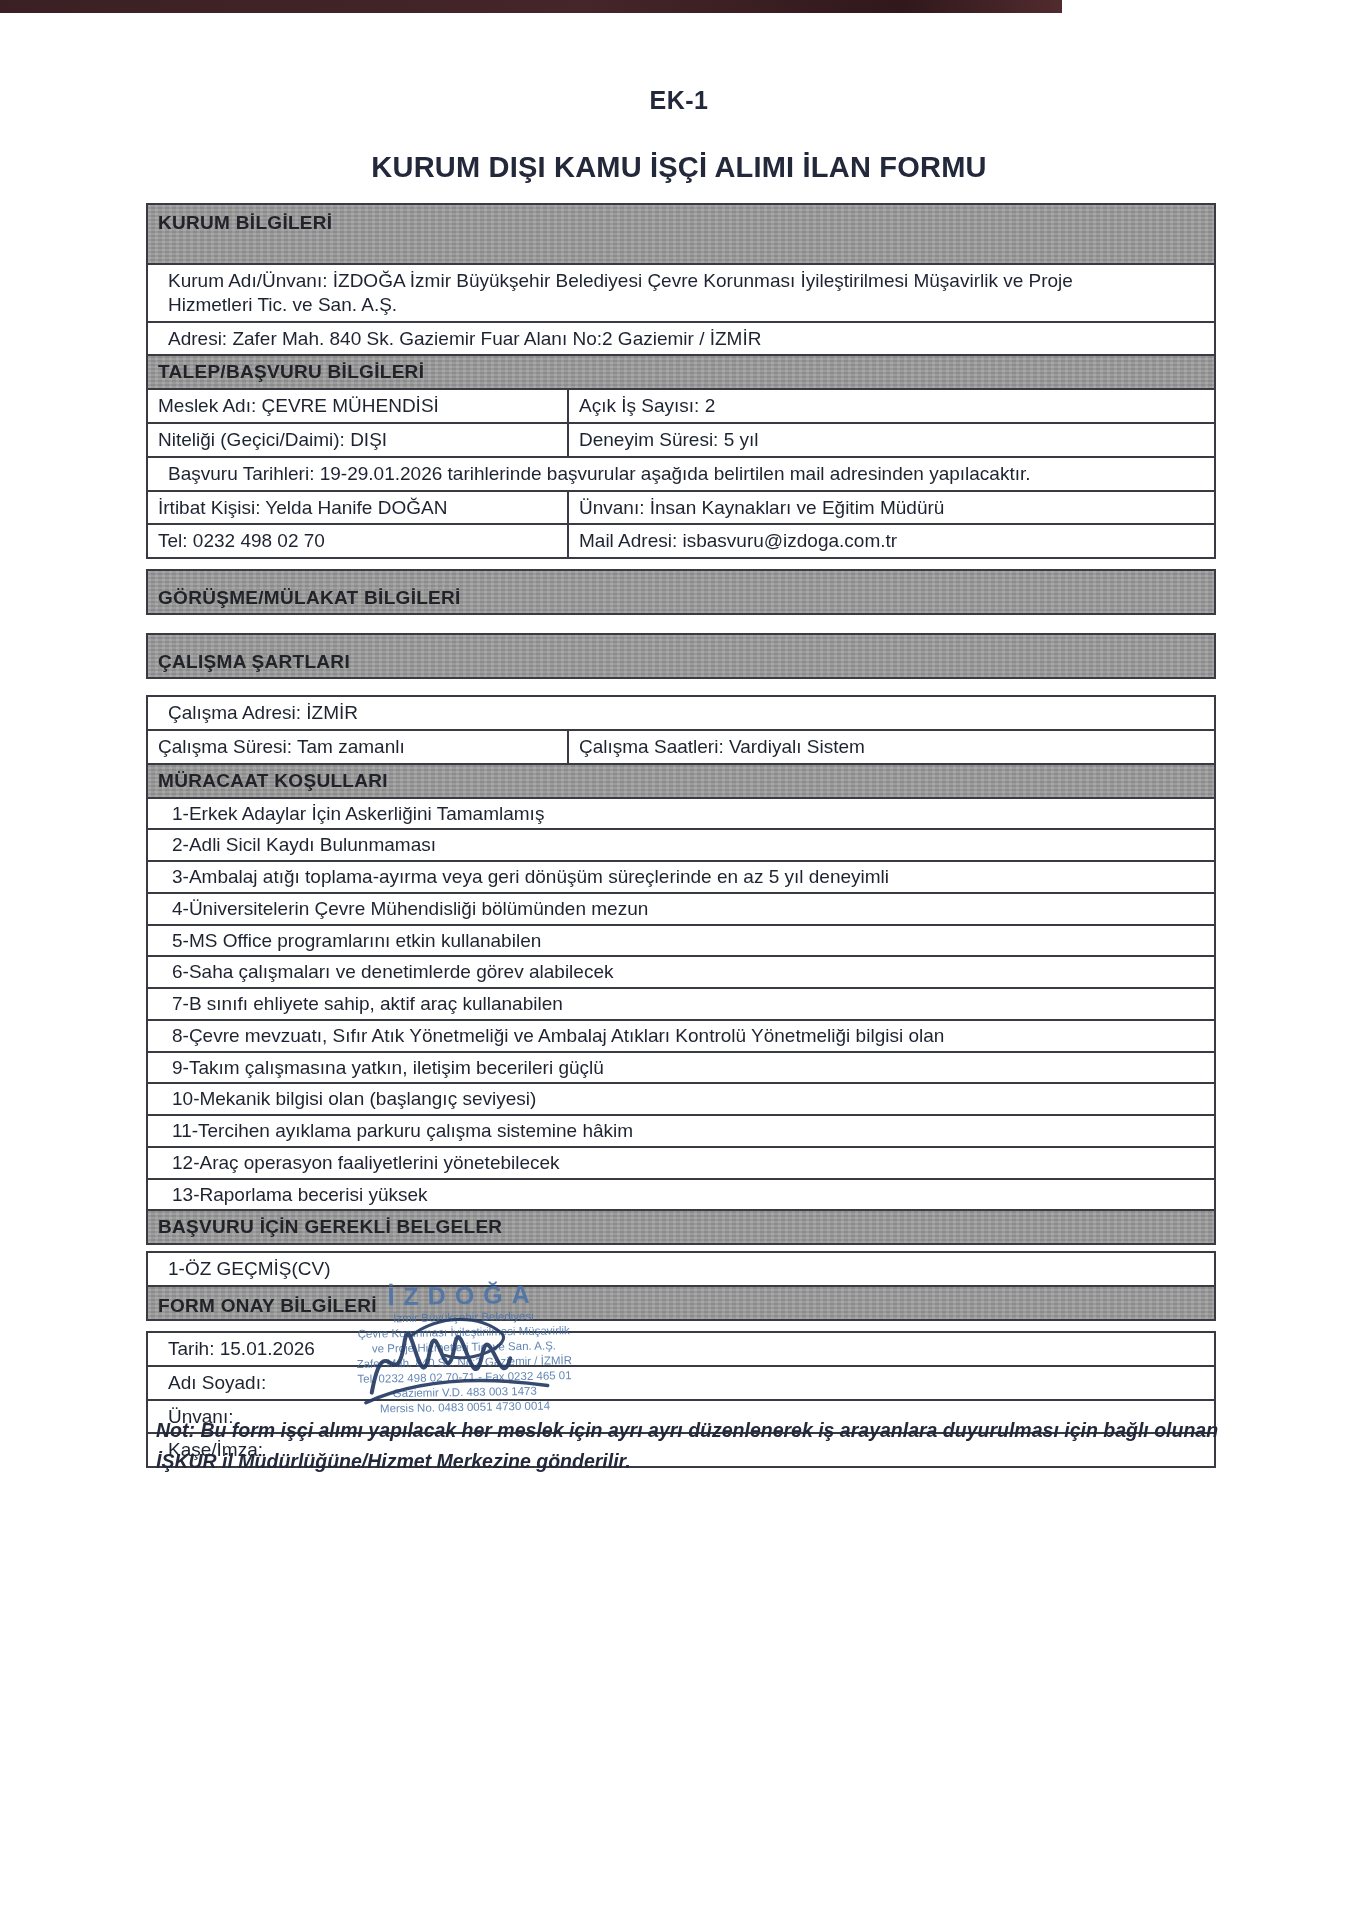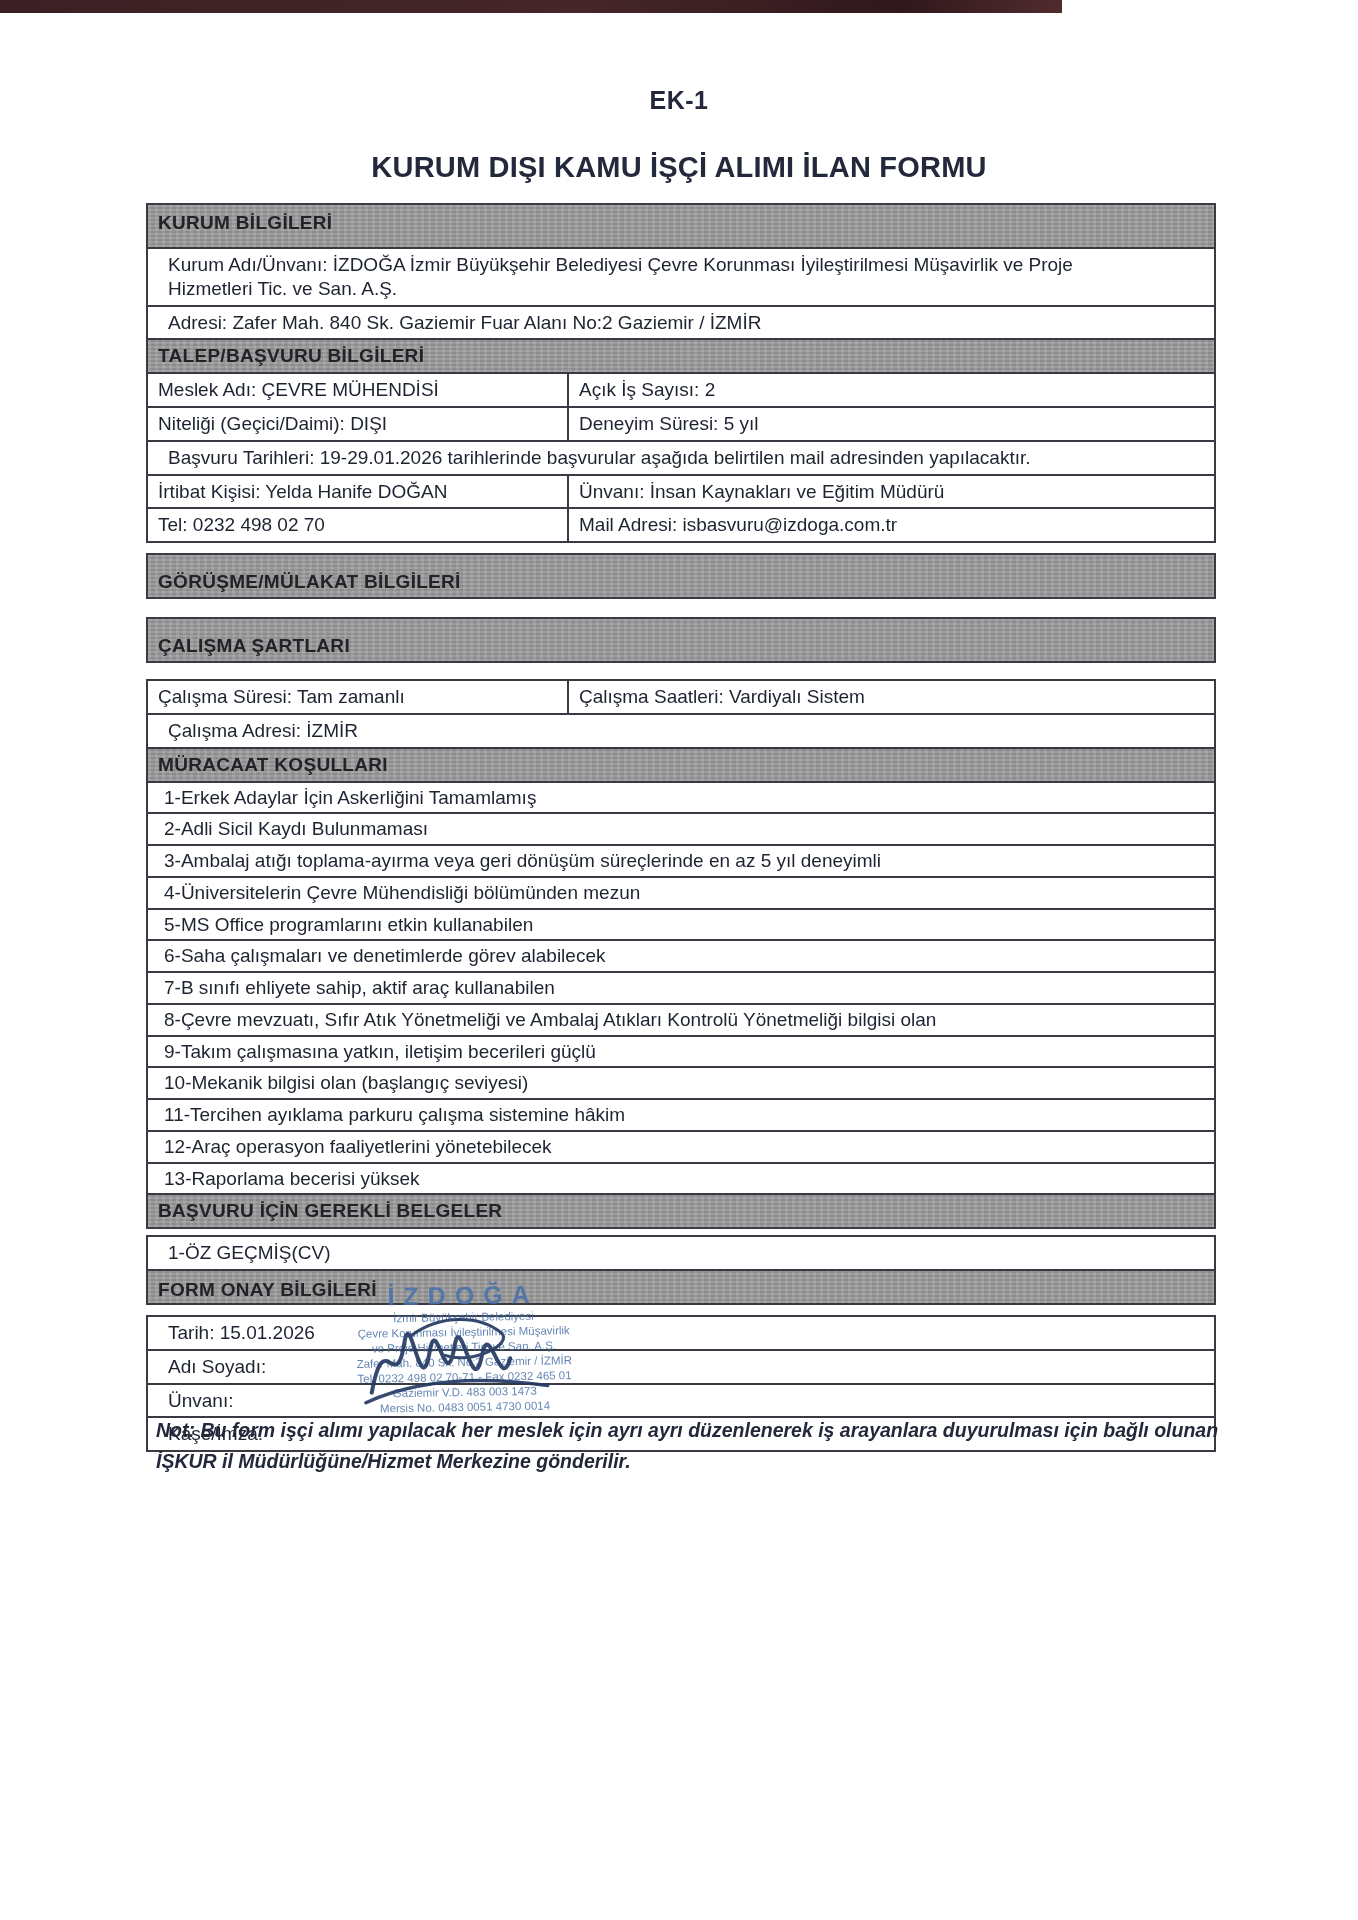--- a/index.html
+++ b/index.html
@@ -36,33 +36,33 @@
   .form > :first-child { margin-top:0; }
   .band {
     border:2px solid #3a3b42; margin-top:-2px;
     padding:5px 10px; font-size:19px; font-weight:bold;
     color:#222329; letter-spacing:0.3px;
     background-color:#9c9c9c;
     background-image:
       repeating-linear-gradient(0deg, rgba(255,255,255,0.07) 0 2px, rgba(0,0,0,0.06) 2px 4px),
       repeating-linear-gradient(90deg, rgba(255,255,255,0.05) 0 3px, rgba(0,0,0,0.05) 3px 7px);
   }
-  .band.tall  { height:46px; padding-top:7px; }
+  .band.tall  { height:62px; padding-top:7px; }
   .band.tall2 { height:36px; padding-top:8px; }
   .band.mid   { height:46px; padding-top:16px; }
   .gap   { height:12px; background:#fff; }
   .gap20 { height:20px; background:#fff; }
   .gap18 { height:18px; background:#fff; }
   .gap8  { height:8px;  background:#fff; }
   .w1 { padding-right:118px; }
   .w2 { padding-right:95px;  }
   .split { padding:0; display:flex; }
   .split .cl { width:419px; padding:4px 10px; }
   .split .cr { flex:1; border-left:2px solid #3a3b42; padding:4px 10px; }
-  .mrow { padding:3px 16px; }
+  .mrow { padding:3px 24px; }
   .b { font-weight:bold; }
   .stamp {
     position:absolute; left:148px; top:1078px; width:340px;
     text-align:center; transform:rotate(-1deg); z-index:5;
   }
   .sname {
     font-size:25px; font-weight:bold; letter-spacing:9px;
     color:#4a72a8; opacity:0.88;
   }
   .sline { font-size:11.5px; color:#4a72a8; opacity:0.85; line-height:1.3; }
@@ -106,25 +106,25 @@
     <div class="cr">Mail Adresi: isbasvuru@izdoga.com.tr</div>
   </div>
 
   <div class="gap"></div>
 
   <div class="band mid">GÖRÜŞME/MÜLAKAT BİLGİLERİ</div>
   <div class="gap20"></div>
 
   <div class="band mid">ÇALIŞMA ŞARTLARI</div>
   <div class="gap18"></div>
+  <div class="trow">Çalışma Adresi: İZMİR</div>
   <div class="trow split">
     <div class="cl">Çalışma Süresi: Tam zamanlı</div>
     <div class="cr">Çalışma Saatleri: Vardiyalı Sistem</div>
   </div>
-  <div class="trow">Çalışma Adresi: İZMİR</div>
 
   <div class="band">MÜRACAAT KOŞULLARI</div>
   <div class="trow mrow">1-Erkek Adaylar İçin Askerliğini Tamamlamış</div>
   <div class="trow mrow">2-Adli Sicil Kaydı Bulunmaması</div>
   <div class="trow mrow">3-Ambalaj atığı toplama-ayırma veya geri dönüşüm süreçlerinde en az 5 yıl deneyimli</div>
   <div class="trow mrow">4-Üniversitelerin Çevre Mühendisliği bölümünden mezun</div>
   <div class="trow mrow">5-MS Office programlarını etkin kullanabilen</div>
   <div class="trow mrow">6-Saha çalışmaları ve denetimlerde görev alabilecek</div>
   <div class="trow mrow">7-B sınıfı ehliyete sahip, aktif araç kullanabilen</div>
   <div class="trow mrow">8-Çevre mevzuatı, Sıfır Atık Yönetmeliği ve Ambalaj Atıkları Kontrolü Yönetmeliği bilgisi olan</div>

